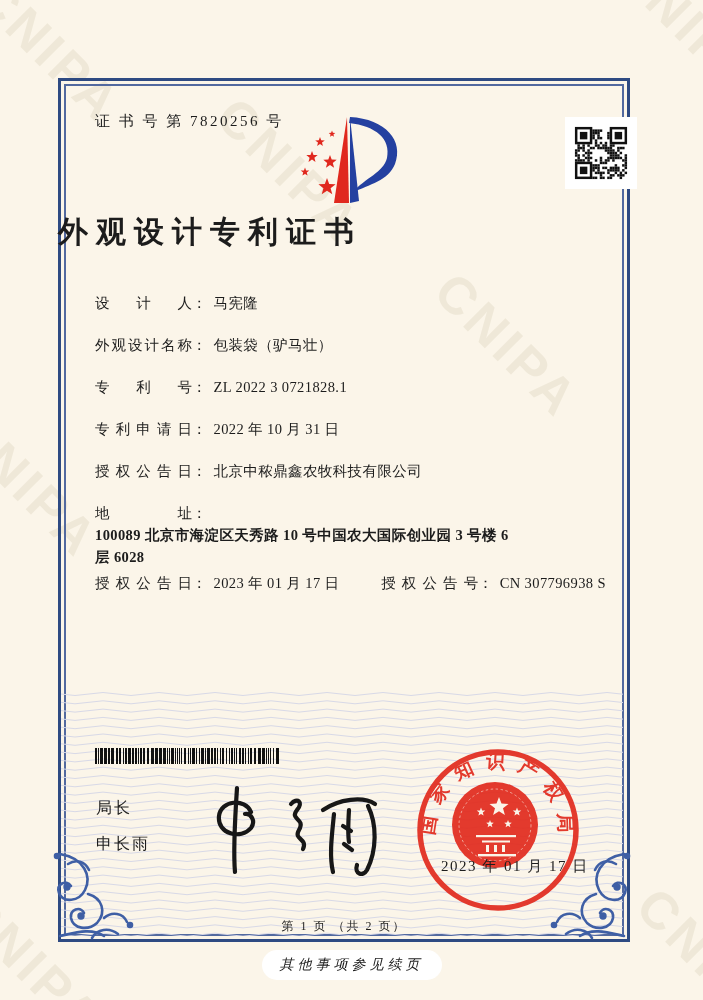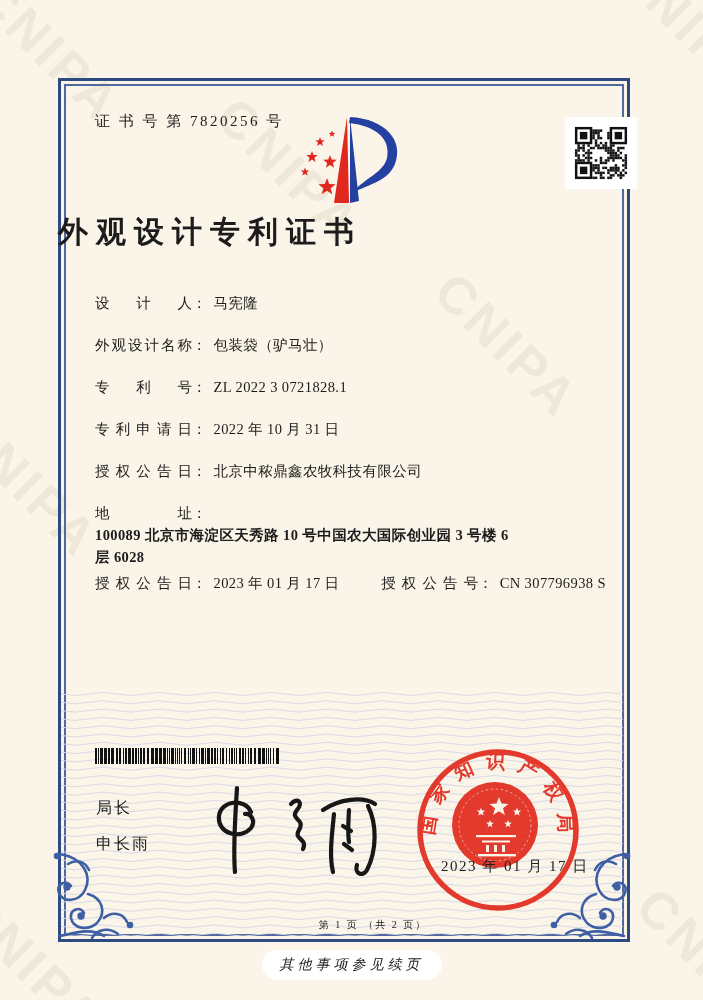--- a/index.html
+++ b/index.html
@@ -28,21 +28,21 @@
              line-height:20.4px;font-style:italic;text-align:justify;}
   .body-text p{margin:0;text-indent:2.1em;}
   .waves{position:absolute;left:61px;top:690px;}
   .barcode{position:absolute;left:95px;top:748px;}
   .signatory{position:absolute;left:96px;top:790px;font-size:16px;line-height:36px;
              font-family:"Liberation Sans","DejaVu Sans",sans-serif;letter-spacing:2px;}
   .signature-svg{position:absolute;left:205px;top:778px;}
   .seal-svg{position:absolute;left:412px;top:745px;opacity:0.95;}
   .seal-date{position:absolute;left:441px;top:857px;font-size:15px;letter-spacing:1.5px;color:#1e1e1e;}
   .page-info{position:absolute;left:58px;top:918px;width:572px;text-align:center;
-             font-size:10px;letter-spacing:2px;padding-left:29px;}
+             font-size:12px;letter-spacing:2px;}
   .footer-note{position:absolute;left:50%;transform:translateX(-50%);top:950px;background:#ffffff;
              padding:6px 18px;font-size:14px;font-style:italic;letter-spacing:4px;white-space:nowrap;border-radius:15px;}
   .flourish{position:absolute;}
   svg{display:block;}
 </style>
 </head>
 <body>
 
 <div class="page">
 

